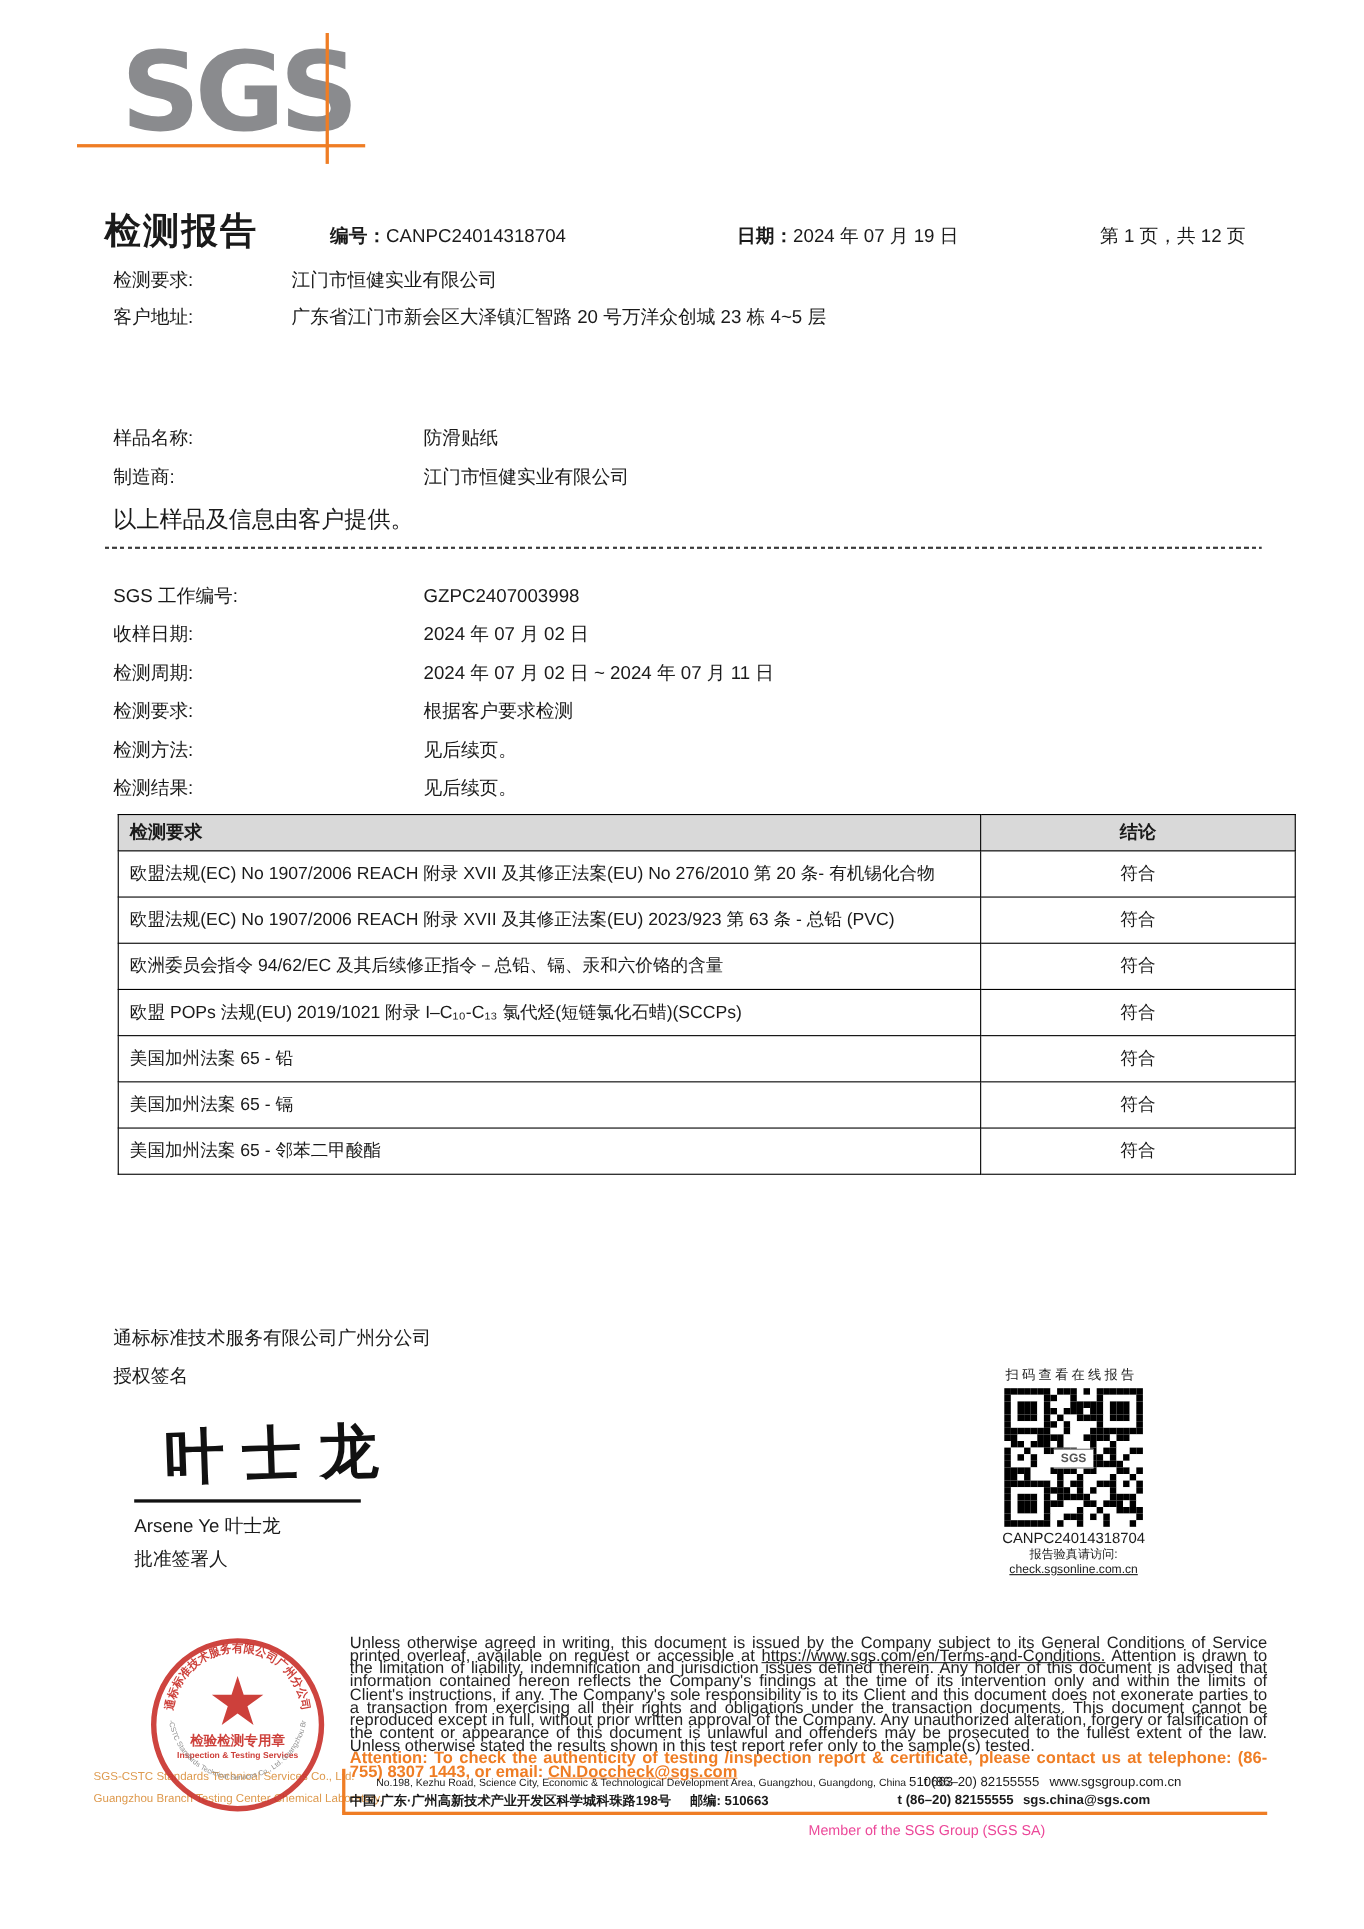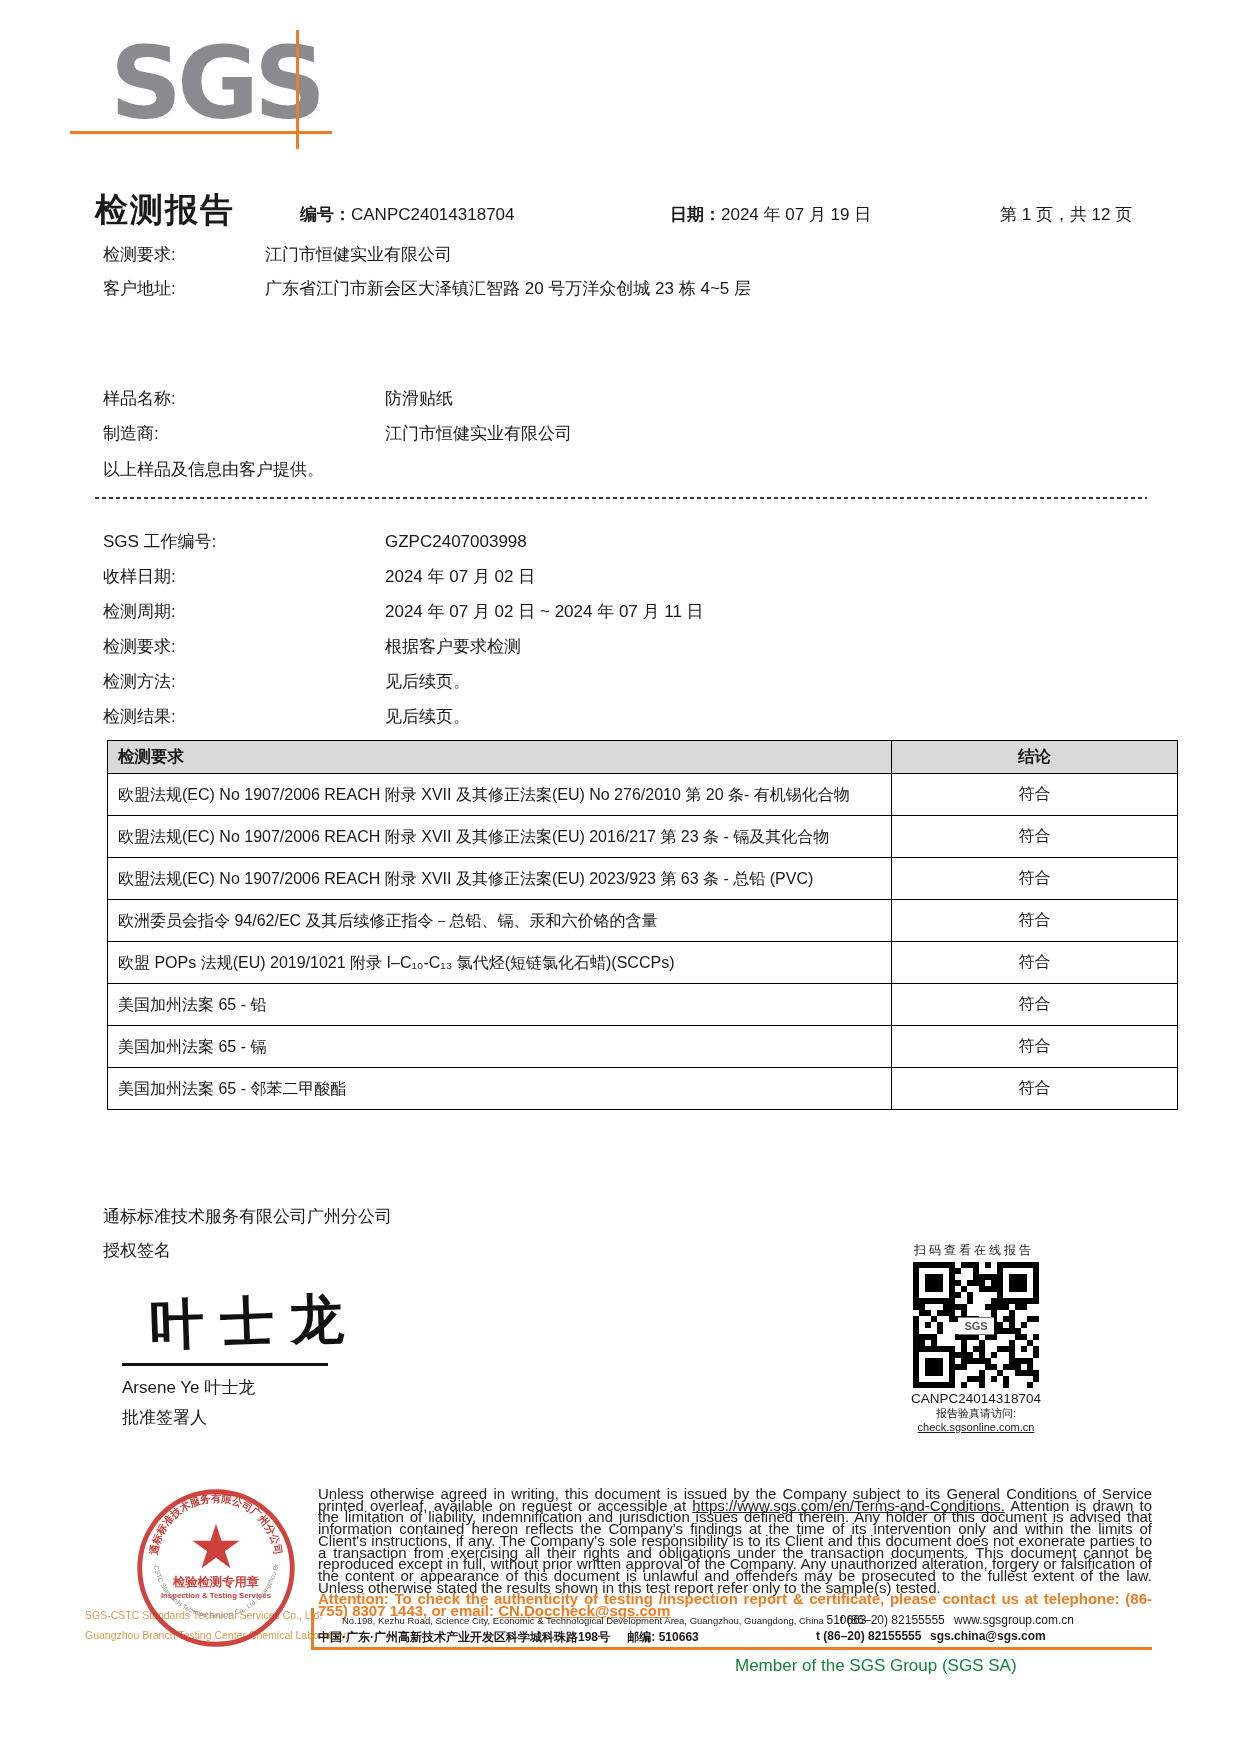--- a/index.html
+++ b/index.html
@@ -18,21 +18,21 @@
   .logo-vline{position:absolute;left:296px;top:30px;width:2.5px;height:119px;background:#ef7d24;}
   
   .doc-title{position:absolute;left:95px;top:188px;font-size:33px;font-weight:bold;letter-spacing:2px;}
   .hdr-item{position:absolute;top:203px;font-size:17px;}
   .hdr-item b{font-weight:bold;}
   
   .kv{position:absolute;font-size:17px;line-height:20px;white-space:nowrap;}
   .kv .lbl{position:absolute;left:0;}
   .kv .val{position:absolute;}
   .val-client{left:162px;}
-  .note-line{position:absolute;left:103px;font-size:17px;}
+  .note-line{position:absolute;left:103px;font-size:21px;}
   .dash-rule{
     position:absolute;left:95px;top:497px;width:1052px;height:2px;
     background:repeating-linear-gradient(90deg,#3a3a3a 0 4px,transparent 4px 7px);
   }
   
   table.results{
     position:absolute;left:107px;top:740px;width:1028px;
     border-collapse:collapse;table-layout:fixed;font-size:16px;
   }
   table.results th,table.results td{border:1.6px solid #000;}
@@ -81,21 +81,21 @@
     font-size:15px;line-height:11.7px;text-align:justify;color:#222;
   }
   .disclaimer a,.link{color:inherit;text-decoration:underline;}
   .attention{color:#ef7d24;font-weight:bold;}
   .addr-row{position:absolute;left:318px;width:834px;height:15px;font-size:10px;white-space:nowrap;}
   .addr-row .tel{position:absolute;left:498px;font-size:12px;}
   .addr-row .web{position:absolute;left:612px;font-size:12px;}
   .addr-en{font-size:9.5px;}
   .addr-en .zip{font-size:12px;}
   .addr-cn{font-size:12px;font-weight:bold;}
-  .member{position:absolute;left:735px;top:1656px;font-size:17px;color:#15803d;}
+  .member{position:absolute;left:735px;top:1656px;font-size:13px;color:#ec4899;}
 </style>
 </head>
 <body>
 
 <div class="page">
 
   <div>
     <div class="logo-text">SGS</div>
     <div class="logo-hline"></div>
     <div class="logo-vline"></div>
@@ -159,24 +159,20 @@
   <table class="results">
     <thead>
       <tr>
         <th class="req">检测要求</th>
         <th class="con">结论</th>
       </tr>
     </thead>
     <tbody>
       <tr>
         <td class="req">欧盟法规(EC) No 1907/2006 REACH 附录 XVII 及其修正法案(EU) No 276/2010 第 20 条- 有机锡化合物</td>
-        <td class="con">符合</td>
-      </tr>
-      <tr>
-        <td class="req">欧盟法规(EC) No 1907/2006 REACH 附录 XVII 及其修正法案(EU) 2016/217 第 23 条 - 镉及其化合物</td>
         <td class="con">符合</td>
       </tr>
       <tr>
         <td class="req">欧盟法规(EC) No 1907/2006 REACH 附录 XVII 及其修正法案(EU) 2023/923 第 63 条 - 总铅 (PVC)</td>
         <td class="con">符合</td>
       </tr>
       <tr>
         <td class="req">欧洲委员会指令 94/62/EC 及其后续修正指令－总铅、镉、汞和六价铬的含量</td>
         <td class="con">符合</td>
       </tr>

